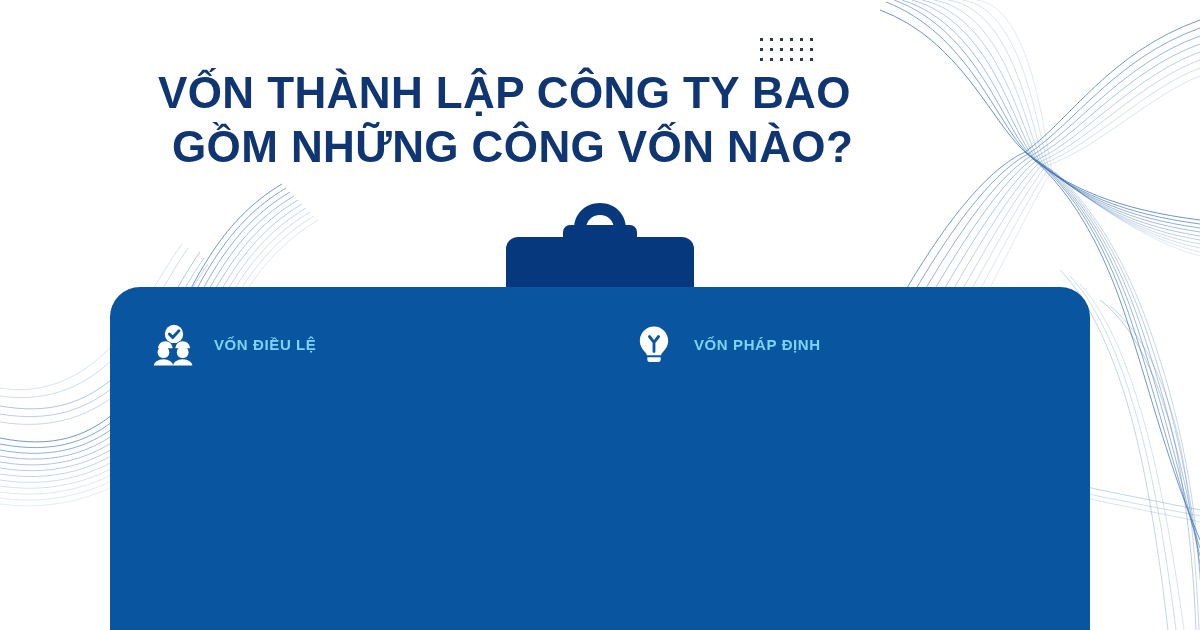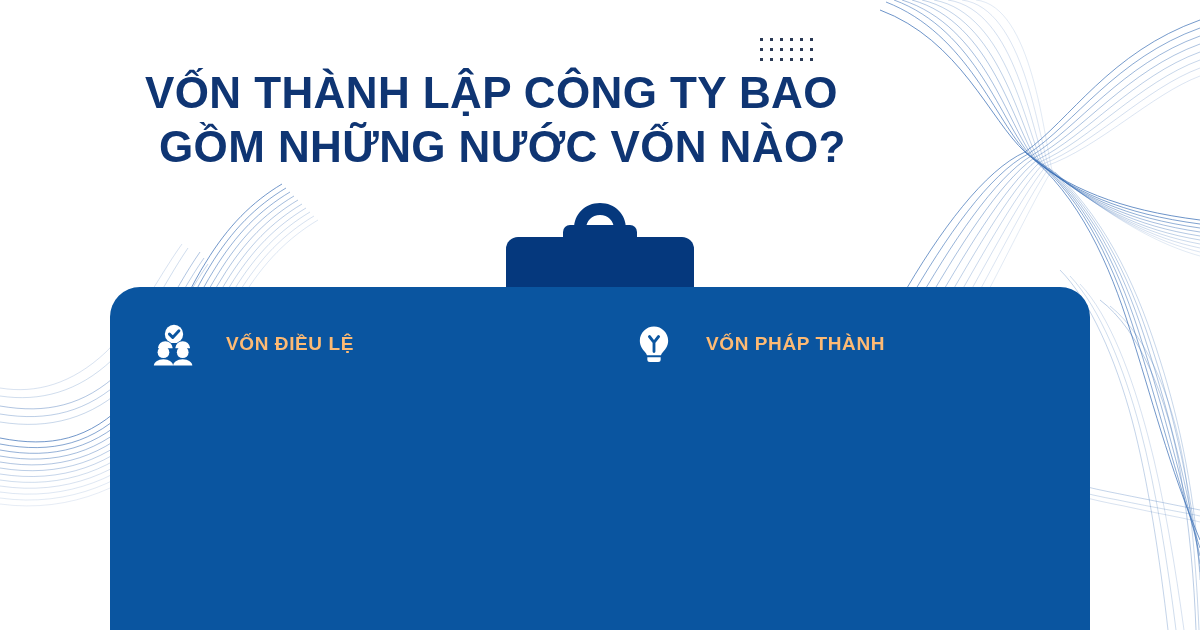--- a/index.html
+++ b/index.html
@@ -41,21 +41,21 @@
     display: block;
     width: 3px;
     height: 3px;
     background: #2b3a55;
     border-radius: 0;
   }
 
   
   .title-block {
     position: absolute;
-    left: 145px;
+    left: 158px;
     top: 66px;
     z-index: 5;
     width: 760px;
   }
   .title-line {
     color: #0f3573;
     font-weight: bold;
     font-size: 44px;
     line-height: 54px;
     letter-spacing: 0.4px;
@@ -104,26 +104,25 @@
 
   .item-icon {
     width: 44px;
     height: 44px;
     flex: 0 0 44px;
     display: flex;
     align-items: center;
     justify-content: center;
   }
   .item-label {
-    color: #fdba74;
+    color: #7dd3fc;
     font-weight: bold;
-    font-size: 19px;
+    font-size: 15px;
     letter-spacing: 0.6px;
     white-space: nowrap;
-    margin-left: 12px;
   }
 </style>
 </head>
 <body>
 
 <div id="canvas">
 
   <svg class="wave-layer wave-right" viewBox="0 0 1200 630" preserveAspectRatio="none" aria-hidden="true">
     <g fill="none" stroke="#3b6fb5" stroke-width="1">
       <path d="M880 10 C960 40 990 120 1025 152 C1065 188 1120 210 1200 220" opacity="0.75"></path>
@@ -216,21 +215,21 @@
     <i></i>
       <i></i>
       <i></i>
       <i></i>
       <i></i>
       <i></i>
   </div>
 
   <div class="title-block">
     <div class="title-line l1">VỐN THÀNH LẬP CÔNG TY BAO</div>
-    <div class="title-line l2">GỒM NHỮNG NƯỚC VỐN NÀO?</div>
+    <div class="title-line l2">GỒM NHỮNG CÔNG VỐN NÀO?</div>
   </div>
 
   <svg class="briefcase" viewBox="0 0 188 110" aria-hidden="true">
     <path d="M94 4 C79 4 68 15 68 30 L68 40 L80 40 L80 30 C80 22 86 16 94 16 C102 16 108 22 108 30 L108 40 L120 40 L120 30 C120 15 109 4 94 4 Z" fill="#05387d"></path>
     <rect x="57" y="26" width="74" height="22" rx="7" fill="#05387d"></rect>
     <rect x="0" y="38" width="188" height="72" rx="12" fill="#05387d"></rect>
   </svg>
 
   <div class="card">
     <div class="items">
@@ -252,21 +251,21 @@
       </div>
 
       <div class="item r1 c2">
         <span class="item-icon">
           <svg viewBox="0 0 48 48" width="40" height="40" aria-hidden="true">
             <path d="M24 3 C14.6 3 7 10.6 7 20 c0 6.2 3.3 10.3 5.9 13.3 c1.4 1.6 2.3 2.9 2.6 4.2 h16.9 c0.4-1.3 1.2-2.6 2.6-4.2 C37.7 30.3 41 26.2 41 20 C41 10.6 33.4 3 24 3 z" fill="#ffffff"></path>
             <path d="M16 40 h16 v2.5 a3 3 0 0 1 -3 3 h-10 a3 3 0 0 1 -3 -3 z" fill="#ffffff"></path>
             <path d="M24 33 L24 22 M24 22 L18.5 15 M24 22 L29.5 15" fill="none" stroke="#0a55a0" stroke-width="3.4" stroke-linecap="round" stroke-linejoin="round"></path>
           </svg>
         </span>
-        <span class="item-label">VỐN PHÁP THÀNH</span>
+        <span class="item-label">VỐN PHÁP ĐỊNH</span>
       </div>
 
 
 
     </div>
   </div>
 
 </div>
 
 </body></html>

